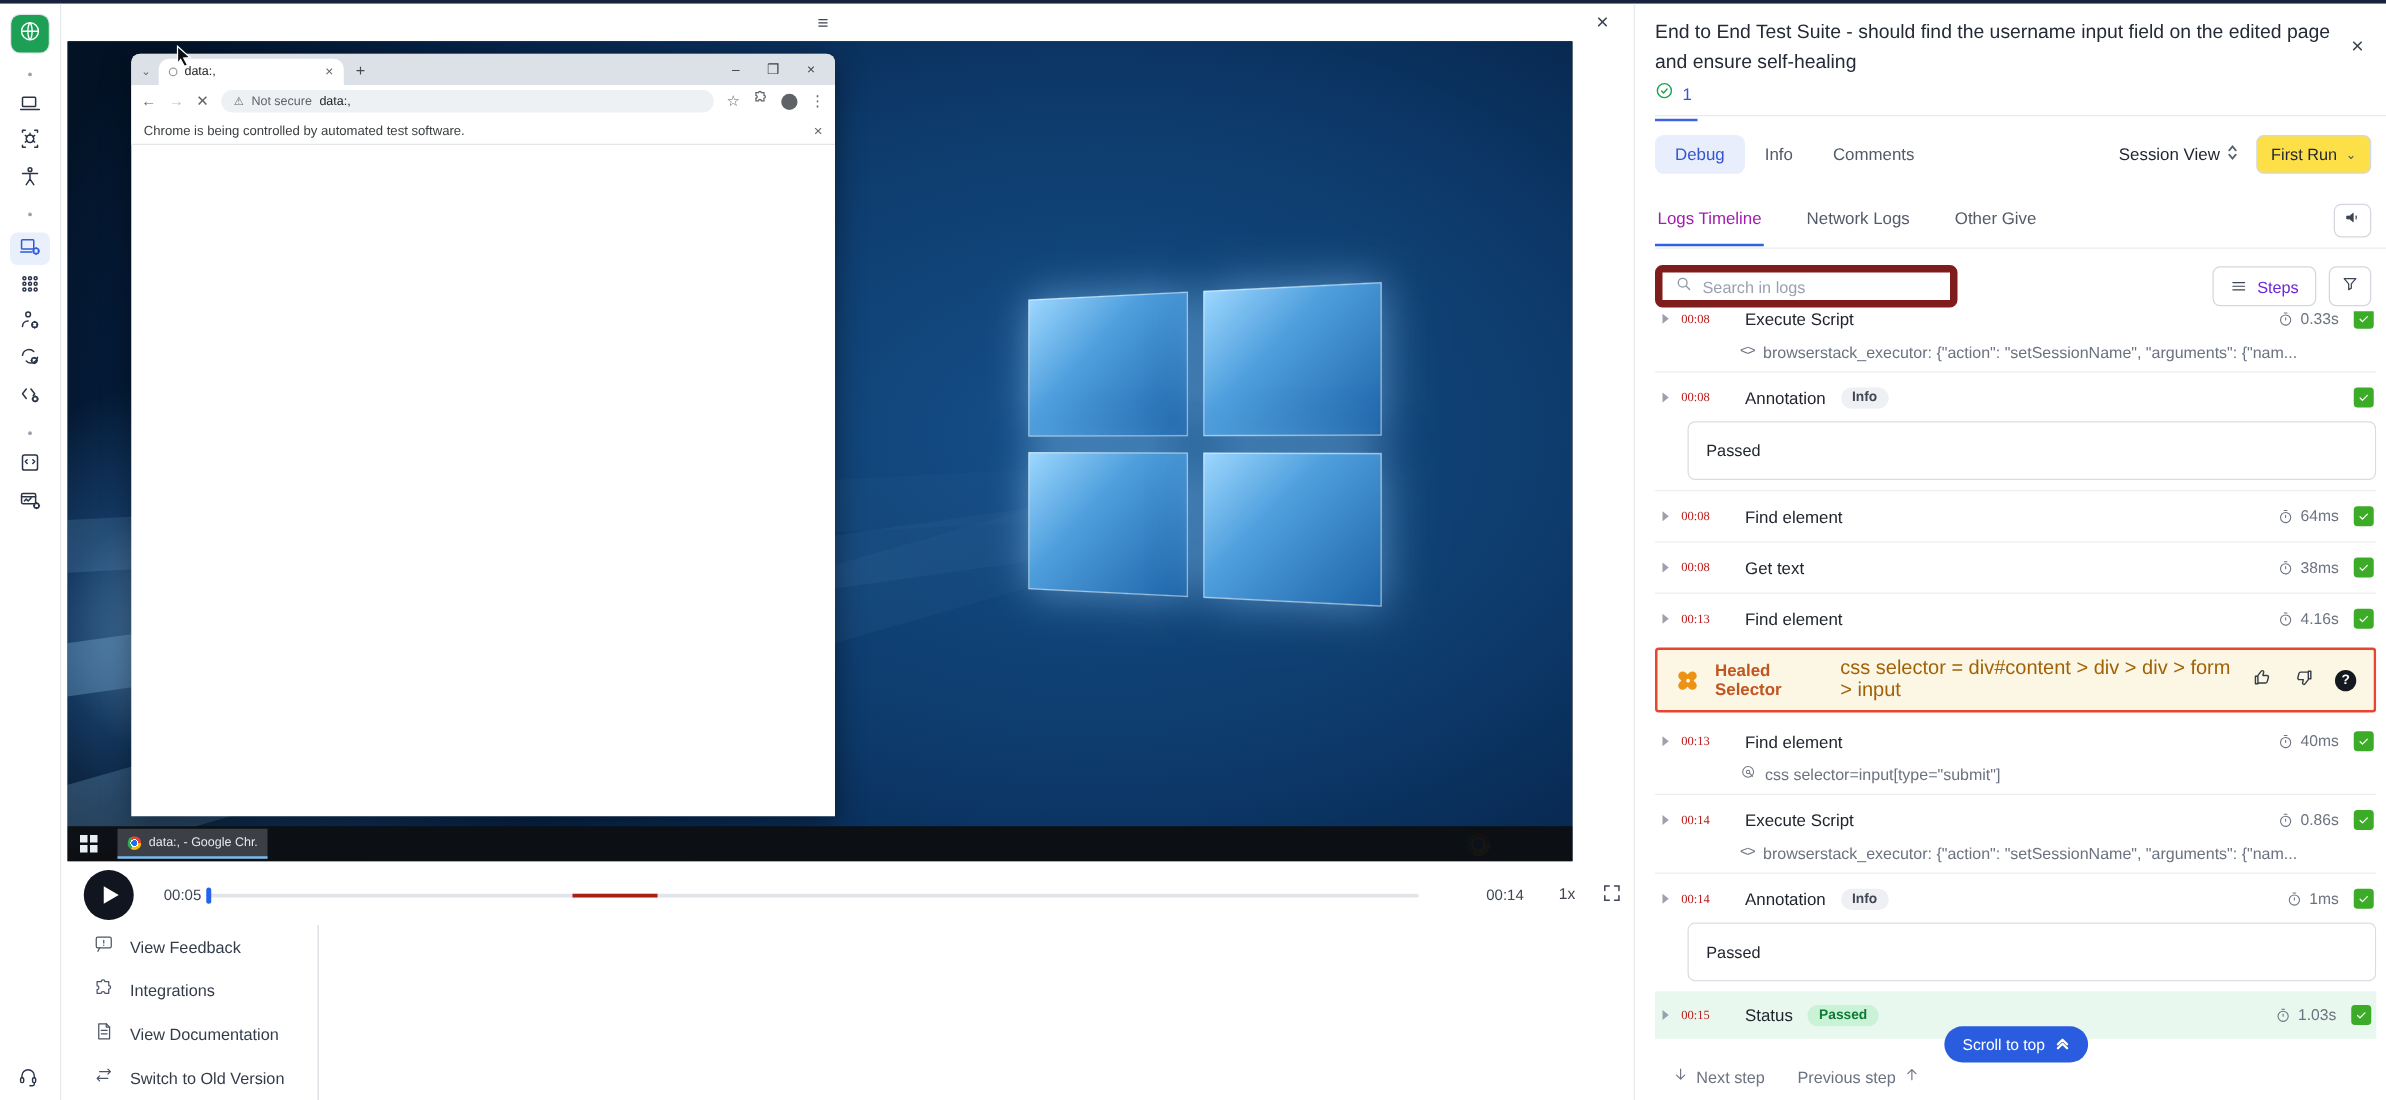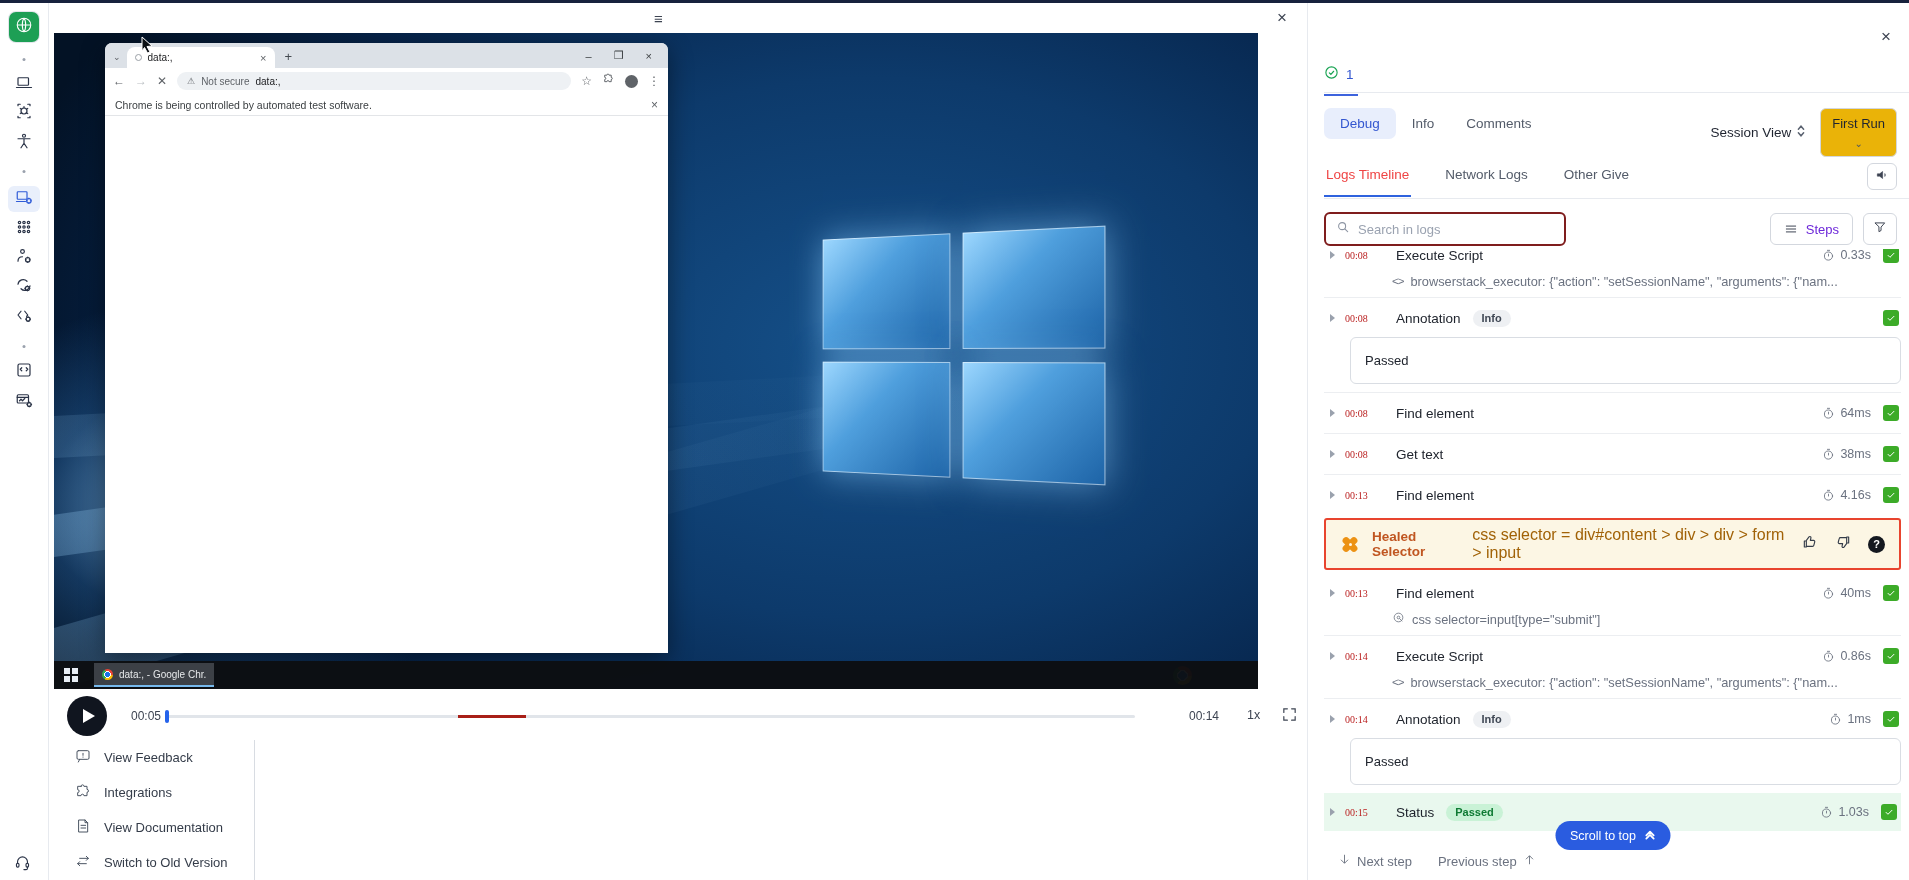--- a/index.html
+++ b/index.html
@@ -130,33 +130,33 @@
   .sess-tab svg { width:15px; height:15px; stroke:#18a352; fill:none; stroke-width:1.8; stroke-linecap:round; }
   .sess-count { font-size:13.5px; color:#3356d0; }
 
   .tabs-row { position:absolute; top:105px; left:16px; right:12px; height:36px; display:flex; align-items:flex-start; }
   .tab-pill { padding:8px 16px; border-radius:7px; font-size:13.5px; color:#535b69; cursor:pointer; }
   .tab-pill.on { background:#e8eefc; color:#3356d0; }
   .tabs-right { margin-left:auto; display:flex; align-items:center; gap:14px; }
   .sessview { display:flex; align-items:center; gap:5px; font-size:13.5px; color:#1f2430; cursor:pointer; }
   .updown svg { width:10px; height:14px; stroke:#5a6270; fill:none; stroke-width:1.7; stroke-linecap:round; }
   .runbtn { border:1px solid #d3d7de; border-radius:6px; padding:7px 11px; font-size:13px; color:#1f2430;
-    display:flex; gap:7px; align-items:center; background:#eab308; cursor:pointer;flex-direction:column; }
+    display:flex; gap:7px; align-items:center; background:#fde047; cursor:pointer; }
   .chev { font-size:10px; color:#4b5563; }
 
   .subtabs { position:absolute; top:158px; left:16px; right:0; height:38px;
     border-bottom:1px solid #e7eaef; display:flex; align-items:flex-start; gap:32px; }
   .subtab { font-size:13.5px; color:#535b69; padding:6px 2px 13px; cursor:pointer; }
-  .subtab.on { color:#ef4444; border-bottom:2.5px solid #2f62de; margin-bottom:-1px; }
+  .subtab.on { color:#a21caf; border-bottom:2.5px solid #2f62de; margin-bottom:-1px; }
   .soundbtn { position:absolute; right:12px; top:2px; width:30px; height:27px; border:1px solid #d3d7de;
     border-radius:6px; display:flex; align-items:center; justify-content:center; background:#fff; cursor:pointer; }
   .soundbtn svg { width:14px; height:14px; stroke:#3d4452; fill:#3d4452; stroke-width:1; }
 
   .toolbar { position:absolute; top:209px; left:16px; right:12px; height:34px; display:flex; align-items:center; }
-  .searchbox { width:242px; height:34px; border:2px solid #7f1d1d; border-radius:6px; display:flex;
+  .searchbox { width:242px; height:34px; border:6px solid #7f1d1d; border-radius:6px; display:flex;
     align-items:center; gap:8px; padding:0 10px; }
   .searchbox svg { width:14px; height:14px; stroke:#8d95a3; fill:none; stroke-width:1.8; stroke-linecap:round; }
   .searchbox input { border:none; outline:none; font-size:13px; color:#1f2430; width:190px;
     font-family:"Liberation Sans", sans-serif; }
   .searchbox input::placeholder { color:#9aa2b0; }
   .tb-right { margin-left:auto; display:flex; gap:10px; }
   .stepsbtn { height:32px; border:1px solid #d3d7de; border-radius:6px; background:#fff; padding:0 13px;
     display:flex; align-items:center; gap:8px; font-size:13px; color:#6d28d9; cursor:pointer; }
   .stepsbtn svg, .filterbtn svg { width:14px; height:14px; stroke:#3d4452; fill:none; stroke-width:1.7;
     stroke-linecap:round; stroke-linejoin:round; }
@@ -436,20 +436,21 @@
     </div>
 
     <span class="cursor">
       <svg width="13" height="18" viewBox="0 0 13 18">
           <path d="M1 1l10 9-5 .5 3 5.5-2.5 1-3-5.5L1 15z" fill="#0b0f14" stroke="#fff" stroke-width="1"></path>
         </svg>
     </span>
   </div>
 
   <div class="panel">
+    <div class="p-title">End to End Test Suite - should find the username input field on the edited page and ensure self-healing</div>
     <span class="p-close">×</span>
 
     <div class="sess-row">
       <span class="sess-tab">
         <span><svg viewBox="0 0 24 24">
               <circle cx="12" cy="12" r="9"></circle>
               <path d="M8.5 12.5l2.5 2.5 4.5-5"></path>
             </svg></span>
         <span class="sess-count">1</span>
       </span>

